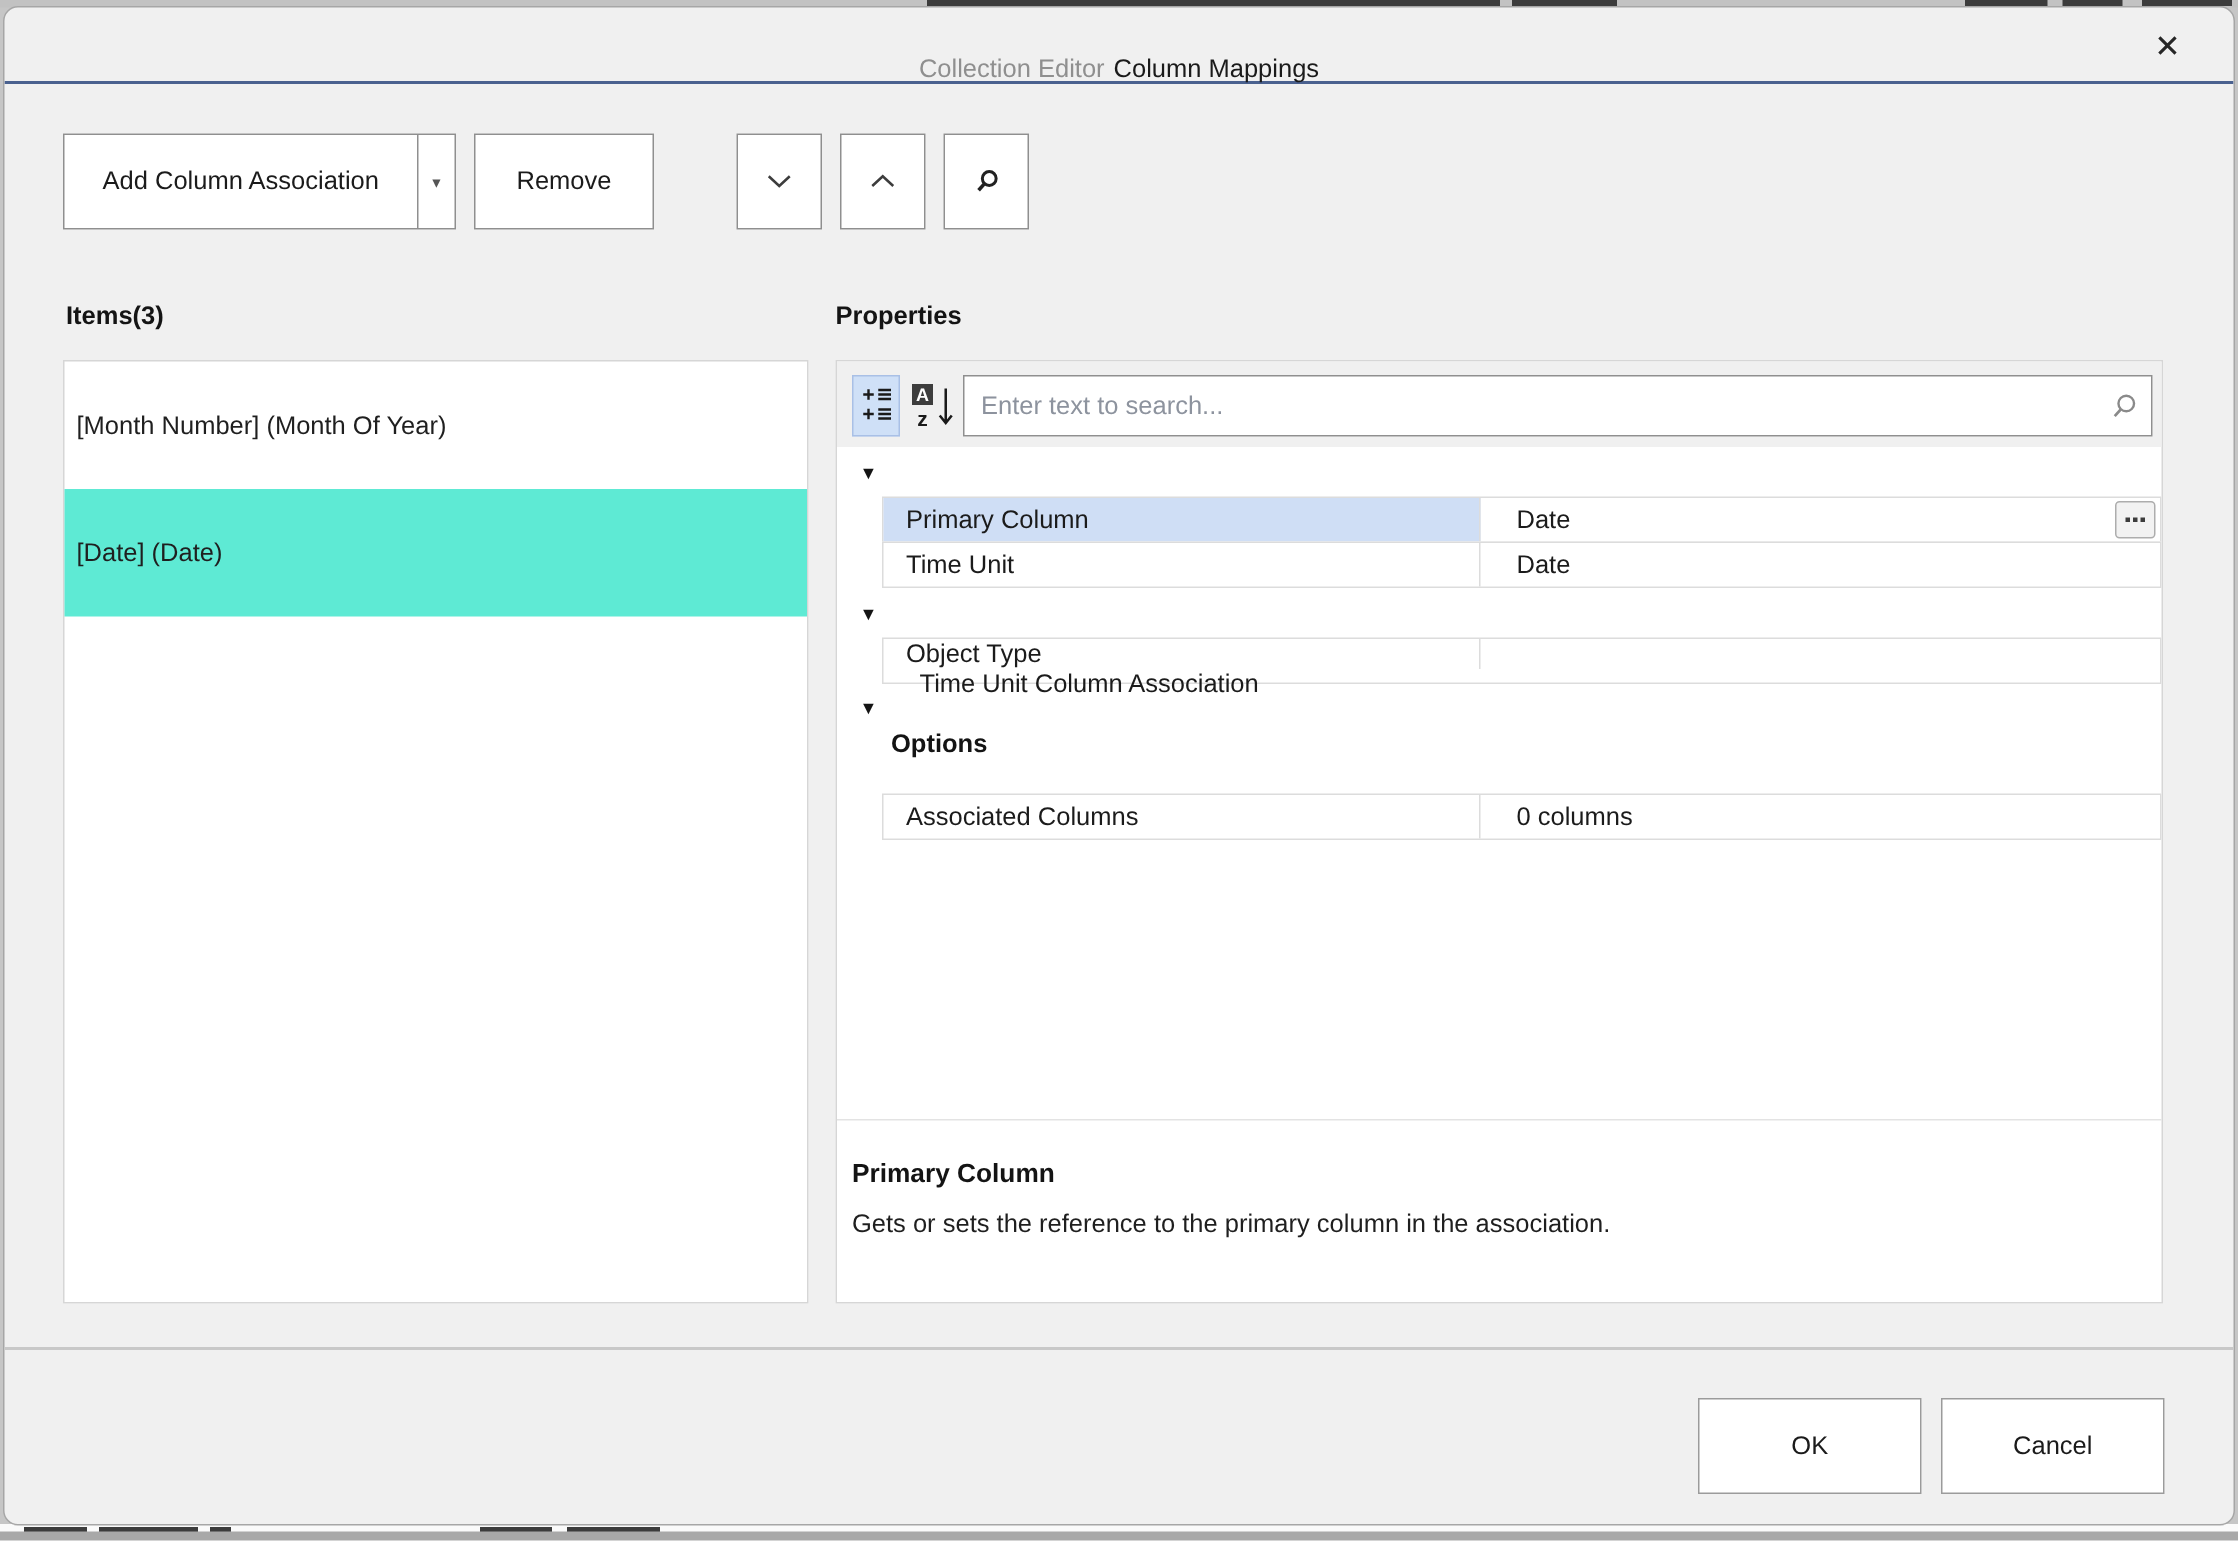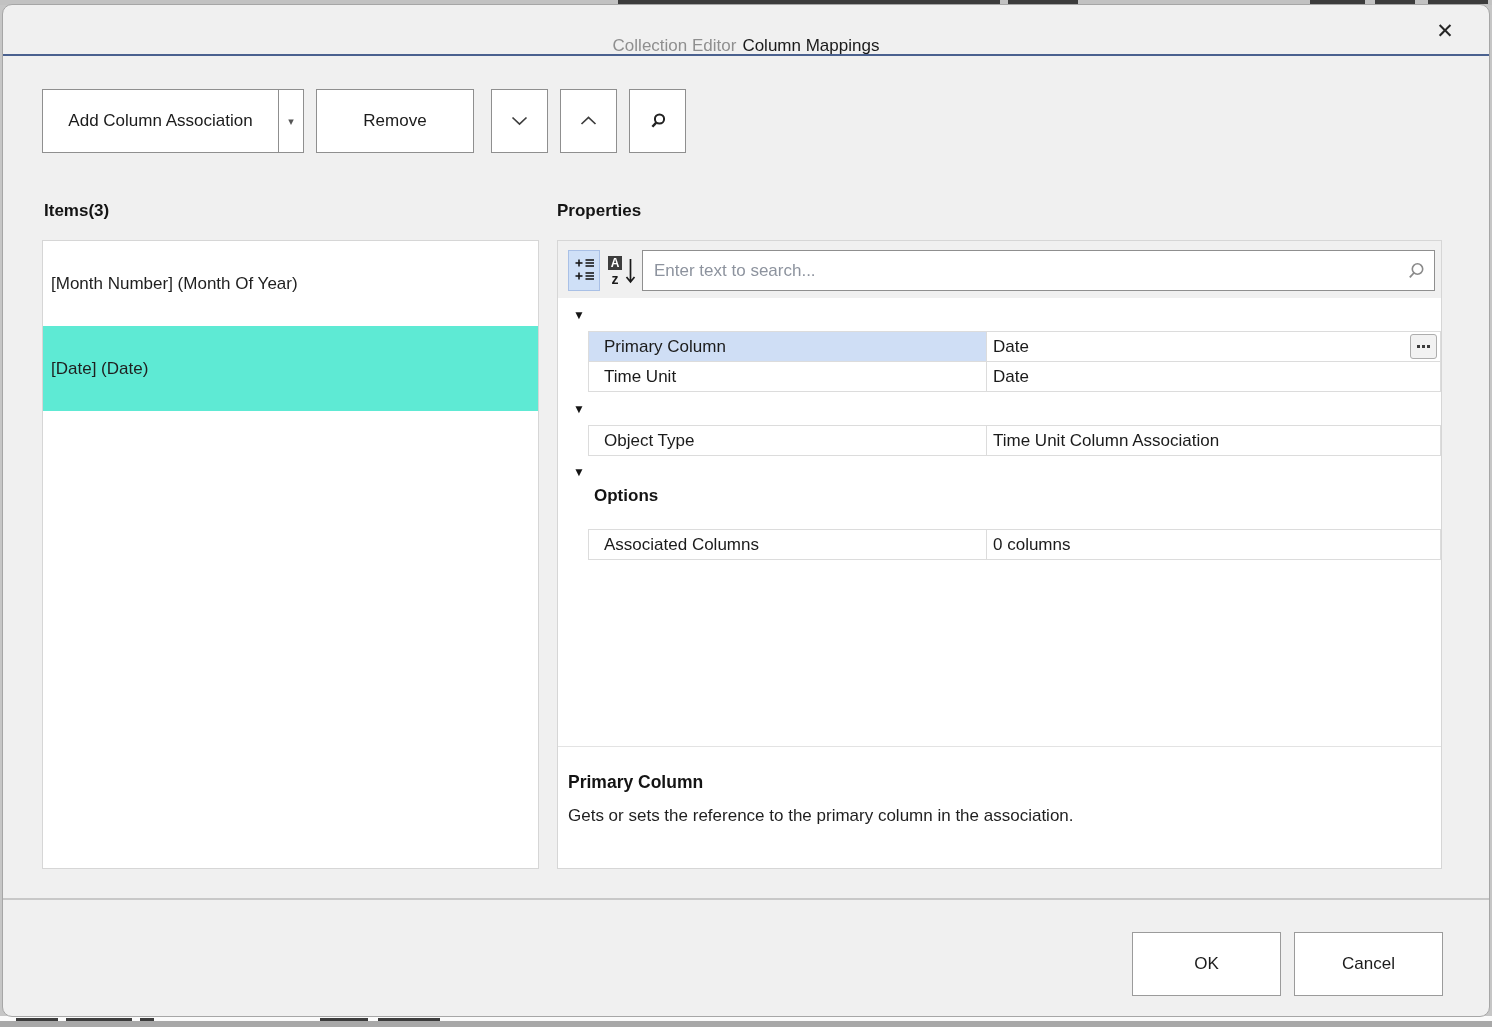--- a/index.html
+++ b/index.html
@@ -25,21 +25,21 @@
   .title .prefix { color:#8f8f8f; margin-right:6px; }
   .title .main { color:#1a1a1a; }
   .close-btn { position:absolute; right:26px; top:10px; width:36px; height:32px; background:transparent; border:none;
     font-size:21px; color:#262626; cursor:pointer; display:flex; align-items:center; justify-content:center; }
 
   
   .tb-btn { position:absolute; top:84px; height:64px; background:#fff; border:1px solid #8f8f8f; font-size:17px; color:#1b1b1b; cursor:pointer; display:flex; align-items:center; justify-content:center; }
   .split-btn { left:39px; width:262px; padding:0; }
   .split-main { flex:1; display:flex; align-items:center; justify-content:center; height:100%; }
   .split-arrow { width:25px; height:100%; border-left:1px solid #8f8f8f; display:flex; align-items:center; justify-content:center; font-size:11px; color:#555; }
-  .remove-btn { left:313px; width:158px;text-align:right; }
+  .remove-btn { left:313px; width:120px;text-align:right; }
   .sq-btn { width:57px; }
   .btn-down { left:488px; } .btn-up { left:557px; } .btn-find { left:626px; }
 
   
   .sec-label { position:absolute; top:196px; font-weight:bold; font-size:17px; color:#141414; }
   .items-label { left:41px; } .props-label { left:554px; }
 
   
   .listbox { position:absolute; left:39px; top:235px; width:497px; height:629px; background:#fff; border:1px solid #d6d6d6; }
   .list-item { height:85px; display:flex; align-items:center; padding-left:8px; font-size:17px; color:#1f1f1f; cursor:default; }
@@ -54,24 +54,24 @@
   .searchbox input { position:absolute; left:0; top:0; width:100%; height:100%; border:none; outline:none; background:transparent; font-family:inherit; font-size:17px; padding:0 36px 0 11px; color:#1b1b1b; }
   .searchbox input::placeholder { color:#8d939e; opacity:1; }
   .searchbox .mag { position:absolute; right:8px; top:10px; }
 
   .cat-row { position:absolute; left:0; width:100%; height:32px; display:flex; align-items:center; cursor:pointer; }
   .cat-row .tri { width:30px; text-align:center; font-size:12px; color:#141414; margin-left:6px; }
   .cat-row .cat-name { font-weight:bold; font-size:17px; color:#141414;margin-top:48px; }
   .cat-basic { top:58px; } .cat-metadata { top:152px; } .cat-options { top:215px; }
 
   .prow { position:absolute; left:30px; width:853px; height:31px; display:flex; border:1px solid #dcdcdc; background:#fff; cursor:default; }
-  .prow-1 { top:90px; } .prow-2 { top:120px; } .prow-3 { top:184px; } .prow-4 { top:247px;margin-top:41px; }
+  .prow-1 { top:90px; } .prow-2 { top:120px; } .prow-3 { top:184px;flex-direction:column; } .prow-4 { top:247px;margin-top:41px; }
   .pname { width:398px; border-right:1px solid #dcdcdc; display:flex; align-items:center; padding-left:15px; font-size:17px; color:#1b1b1b; }
   .pname.selected { background:#cfdef5; }
-  .pvalue { flex:1; position:relative; display:flex; align-items:center; padding-left:6px; font-size:17px; color:#1b1b1b; }
+  .pvalue { flex:1; position:relative; display:flex; align-items:center; padding-left:24px; font-size:17px; color:#1b1b1b; }
   .ellipsis-btn { position:absolute; right:3px; top:2px; width:27px; height:25px; background:#f2f2f2; border:1px solid #adadad; border-radius:3px; cursor:pointer; display:flex; align-items:center; justify-content:center; gap:2px; }
   .ellipsis-btn i { width:3px; height:3px; background:#3c3c3c; display:block; }
 
   .desc-sep { position:absolute; left:0; top:505px; width:100%; height:1px; background:#e3e3e3; }
   .desc-title { position:absolute; left:10px; top:531px; font-weight:bold; font-size:17.5px; color:#141414; }
   .desc-text { position:absolute; left:10px; top:565px; font-size:17px; color:#1f1f1f; }
 
   
   .footer-sep { position:absolute; left:0; top:893px; width:100%; height:2px; background:#c8c8c8; }
   .foot-btn { position:absolute; top:927px; width:149px; height:64px; background:#fff; border:1px solid #9b9b9b; font-size:17px; color:#1b1b1b; cursor:pointer; display:flex; align-items:center; justify-content:center; }

